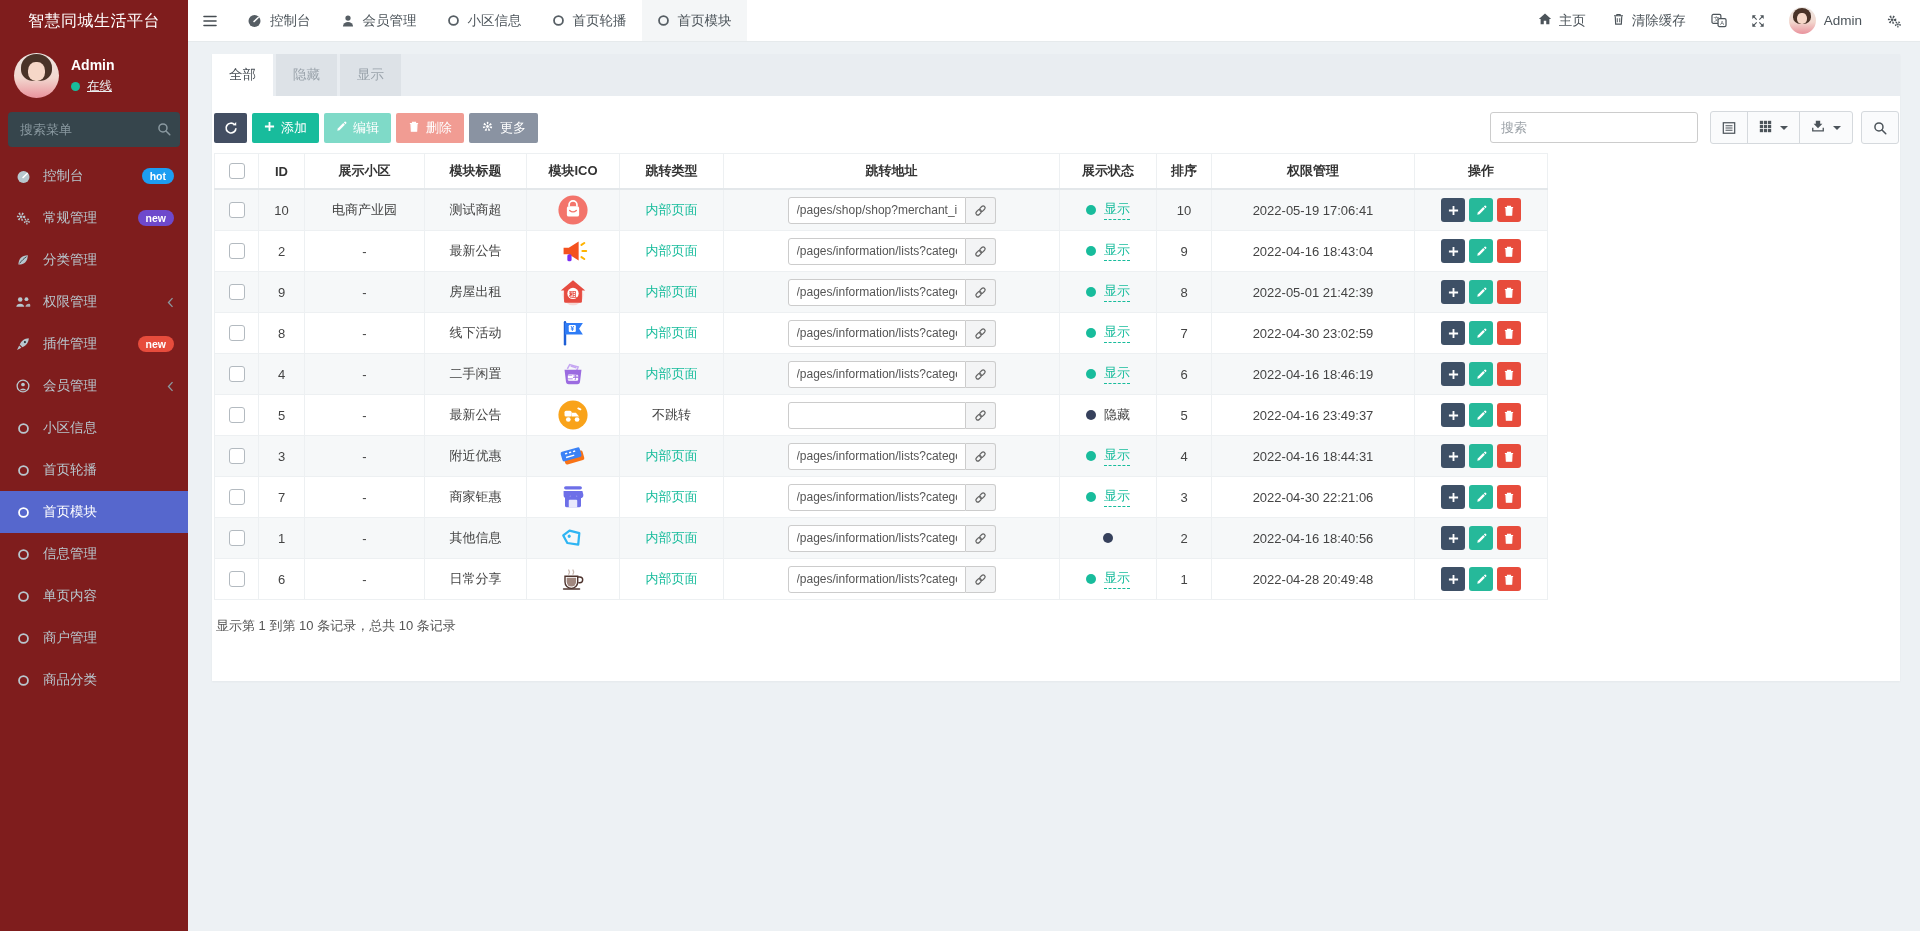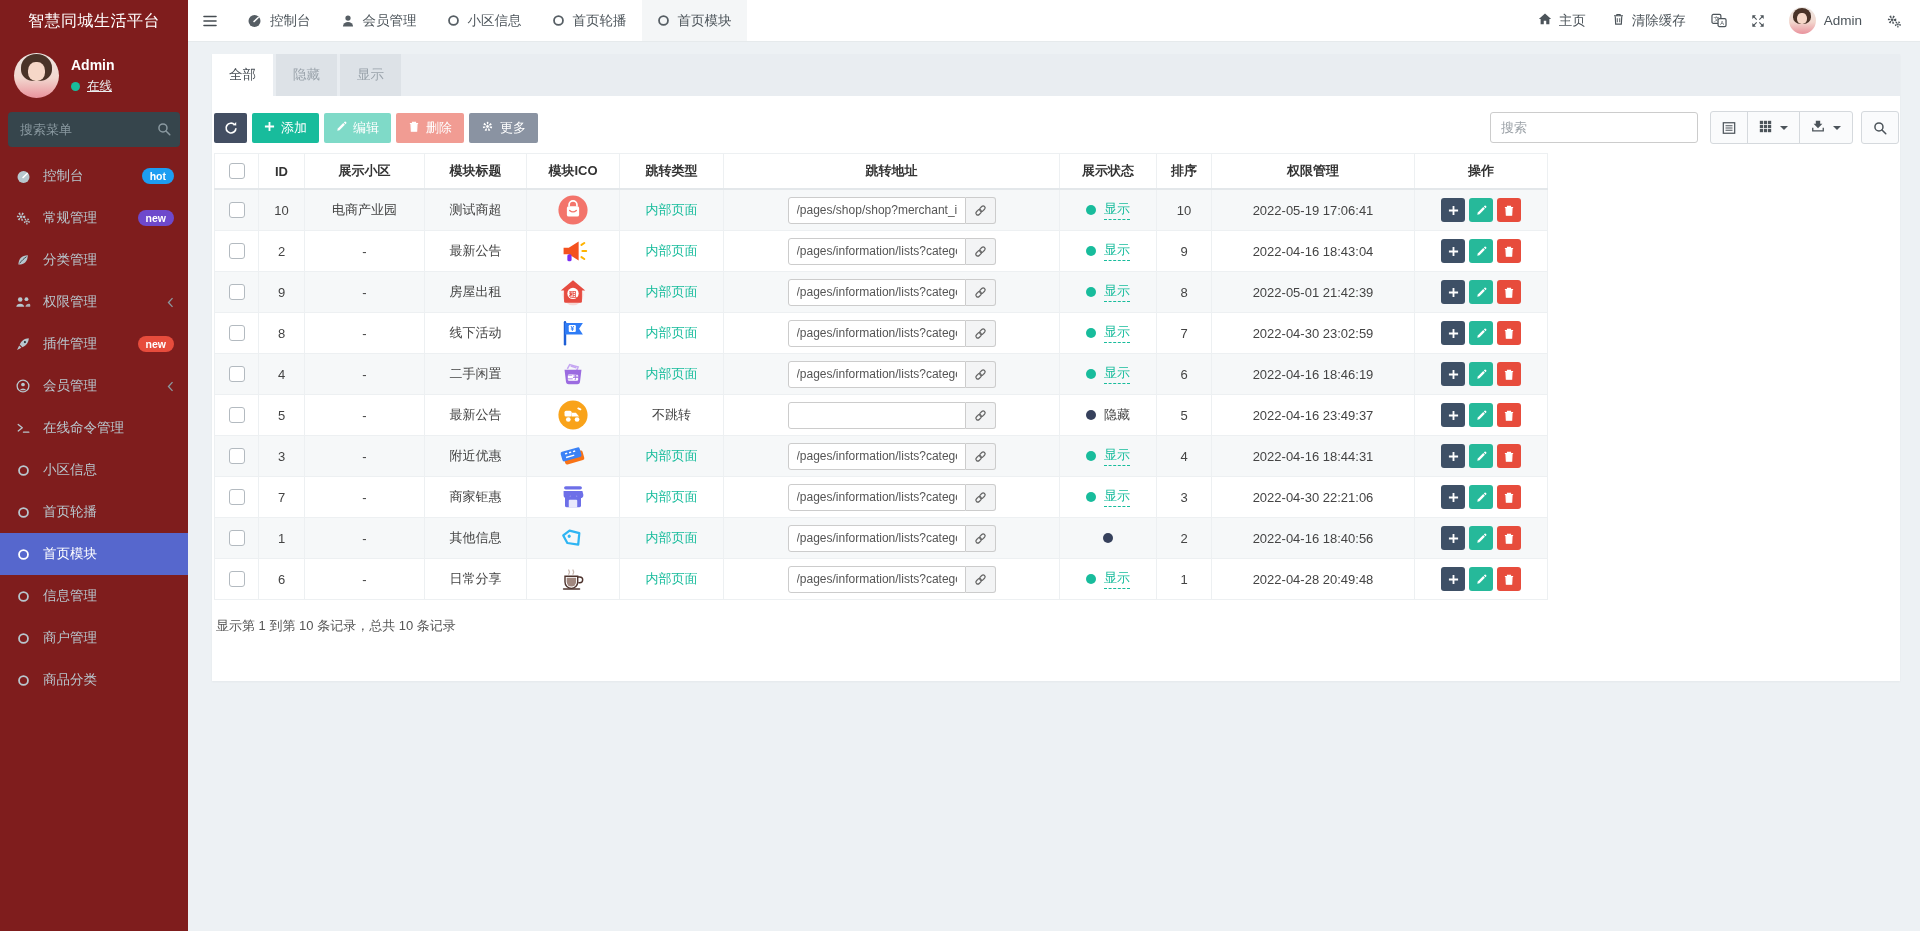--- a/index.html
+++ b/index.html
@@ -192,29 +192,20 @@
           </span>
           <span>会员管理</span>
           <span class="chev">
             <svg viewBox="0 0 8 12" width="7" height="11">
               <path d="M6.3 1 1.7 6l4.6 5" fill="none" stroke="currentColor" stroke-width="1.5"></path>
             </svg>
           </span>
         </div>
         <div class="menu-item">
           <span class="mi-icon">
-            <svg viewBox="0 0 16 16" width="15" height="13">
-              <path d="M1.5 3 6.5 7 1.5 11" fill="none" stroke="currentColor" stroke-width="1.7" stroke-linecap="round" stroke-linejoin="round"></path>
-              <path d="M8 12.5h6.5" stroke="currentColor" stroke-width="1.7" stroke-linecap="round"></path>
-            </svg>
-          </span>
-          <span>在线命令管理</span>
-        </div>
-        <div class="menu-item">
-          <span class="mi-icon">
             <svg viewBox="0 0 16 16" width="13" height="13">
               <circle cx="8" cy="8" r="5.5" fill="none" stroke="currentColor" stroke-width="2.2"></circle>
             </svg>
           </span>
           <span>小区信息</span>
         </div>
         <div class="menu-item">
           <span class="mi-icon">
             <svg viewBox="0 0 16 16" width="13" height="13">
               <circle cx="8" cy="8" r="5.5" fill="none" stroke="currentColor" stroke-width="2.2"></circle>
@@ -230,20 +221,28 @@
           </span>
           <span>首页模块</span>
         </div>
         <div class="menu-item">
           <span class="mi-icon">
             <svg viewBox="0 0 16 16" width="13" height="13">
               <circle cx="8" cy="8" r="5.5" fill="none" stroke="currentColor" stroke-width="2.2"></circle>
             </svg>
           </span>
           <span>信息管理</span>
+        </div>
+        <div class="menu-item">
+          <span class="mi-icon">
+            <svg viewBox="0 0 16 16" width="13" height="13">
+              <circle cx="8" cy="8" r="5.5" fill="none" stroke="currentColor" stroke-width="2.2"></circle>
+            </svg>
+          </span>
+          <span>单页内容</span>
         </div>
         <div class="menu-item">
           <span class="mi-icon">
             <svg viewBox="0 0 16 16" width="13" height="13">
               <circle cx="8" cy="8" r="5.5" fill="none" stroke="currentColor" stroke-width="2.2"></circle>
             </svg>
           </span>
           <span>商户管理</span>
         </div>
         <div class="menu-item">

